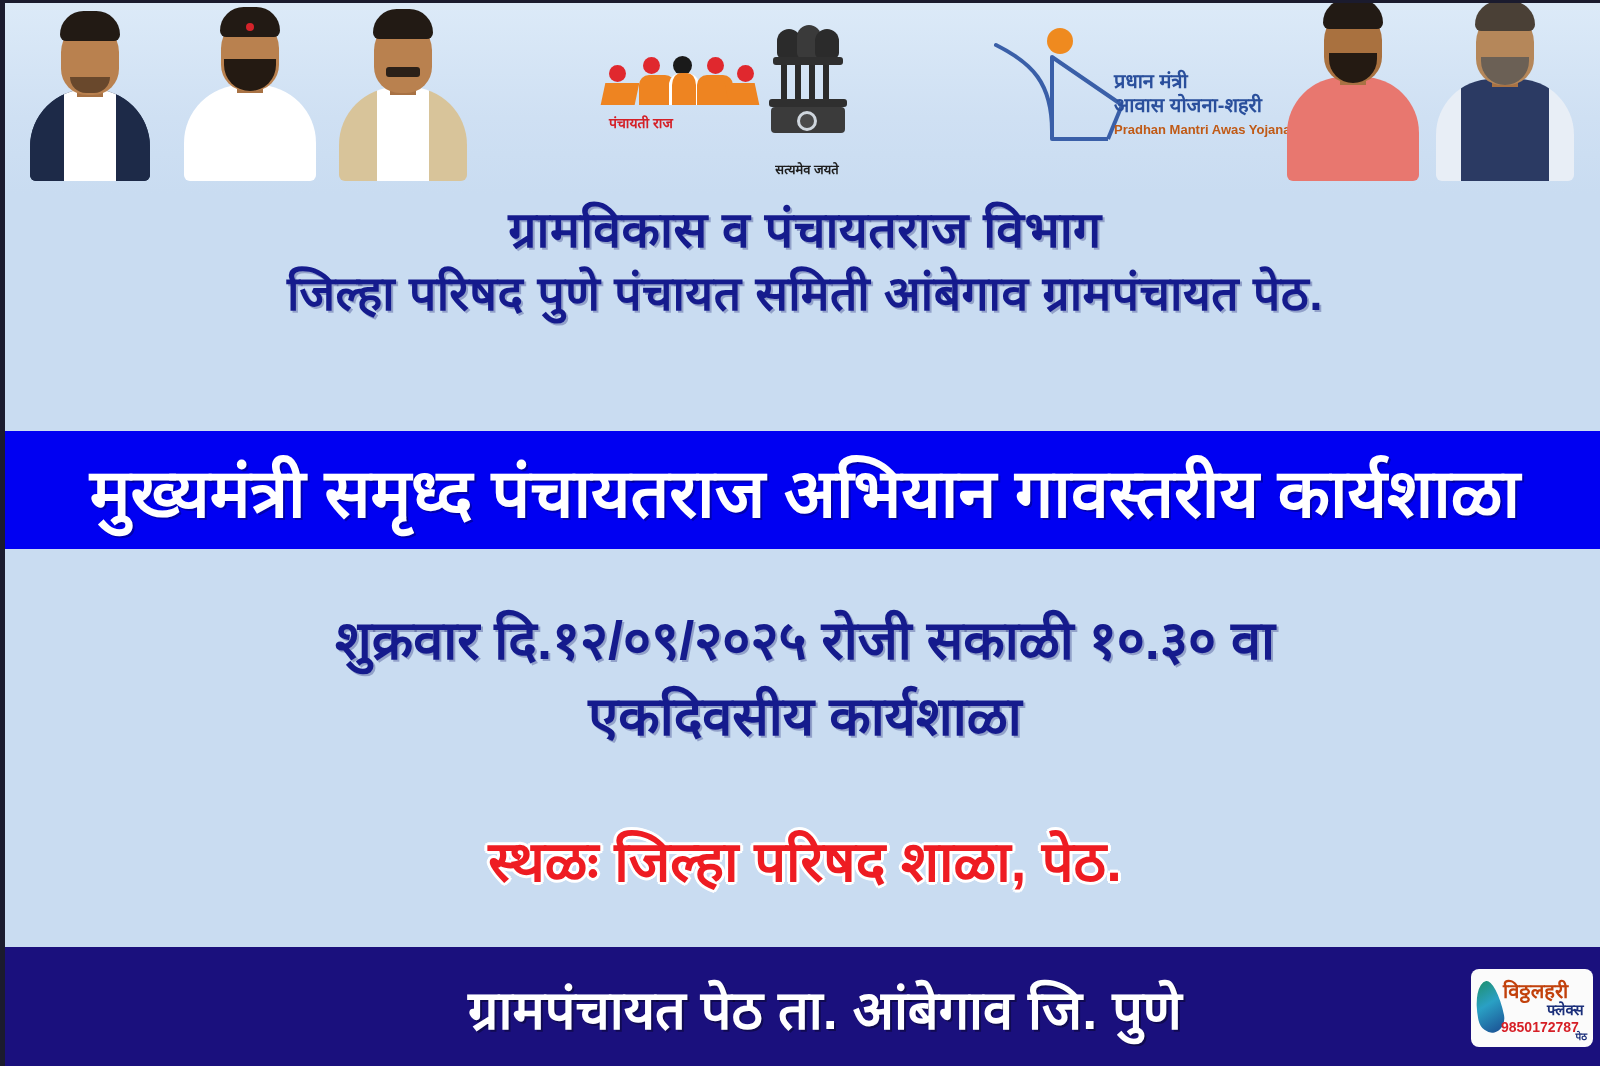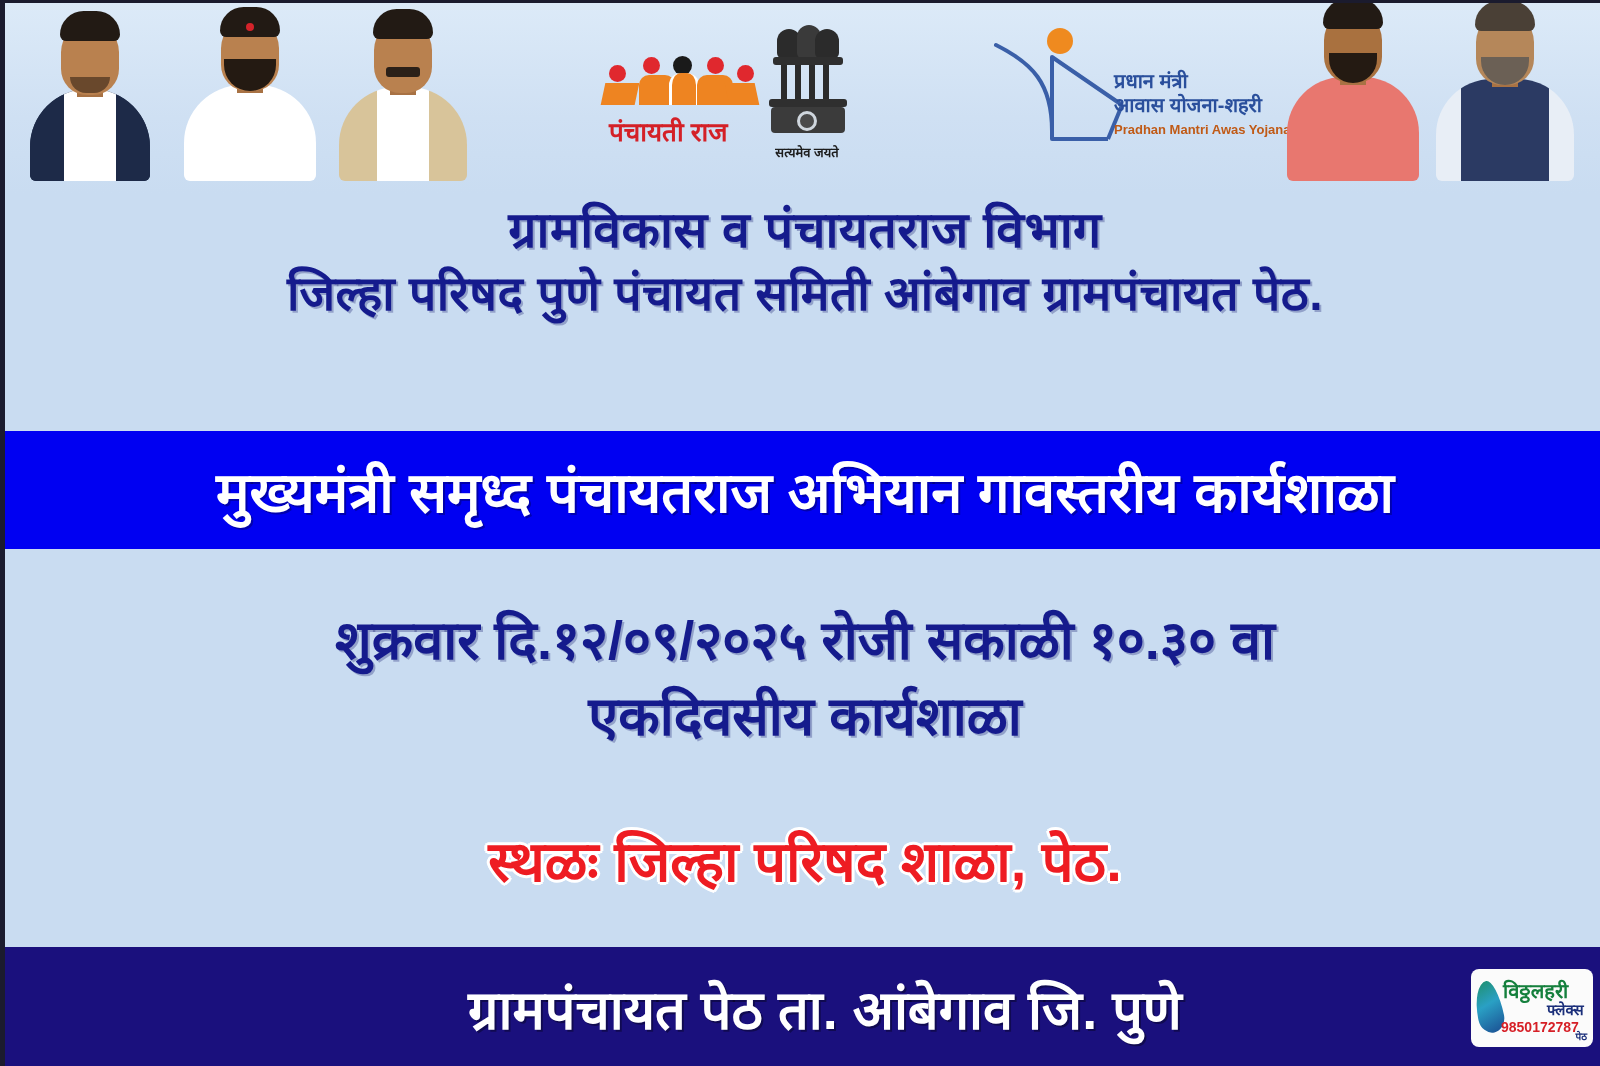--- a/index.html
+++ b/index.html
@@ -164,21 +164,21 @@
     position: absolute;
     left: 0; top: 428px;
     width: 1600px; height: 118px;
     background: #0000f2;
     display: flex;
     align-items: center;
     justify-content: center;
   }
   .blue-banner-text {
     color: #ffffff;
-    font-size: 56px;
+    font-size: 68px;
     font-weight: 700;
     white-space: nowrap;
     text-shadow: 2px 2px 0 rgba(0,0,90,.45);
   }
 
   
   .date-block {
     position: absolute;
     left: 0; top: 600px;
     width: 1600px;
@@ -242,21 +242,21 @@
     position: absolute;
     left: 5px; top: 12px;
     width: 26px; height: 52px;
     background: linear-gradient(160deg,#1f8f6a 0%, #2aa0c4 45%, #1b4f93 100%);
     border-radius: 60% 40% 50% 50% / 70% 70% 30% 30%;
     transform: rotate(-12deg);
   }
   .flex-name {
     position: absolute;
     left: 32px; top: 8px;
-    color: #15803d;
+    color: #c2410c;
     font-size: 20px;
     font-weight: 700;
     white-space: nowrap;
   }
   .flex-sub {
     position: absolute;
     left: 76px; top: 30px;
     color: #1b2f7a;
     font-size: 15px;
     font-weight: 700;
@@ -319,38 +319,38 @@
         <div class="pr-head" style="left:40px;top:2px;width:17px;height:17px;background:#e0282e;"></div>
         <div class="pr-head" style="left:70px;top:1px;width:19px;height:19px;background:#1a1a1a;"></div>
         <div class="pr-head" style="left:104px;top:2px;width:17px;height:17px;background:#e0282e;"></div>
         <div class="pr-head" style="left:134px;top:10px;width:17px;height:17px;background:#e0282e;"></div>
         <div class="pr-body" style="left:0;top:28px;width:34px;height:22px;transform:skewX(-12deg);"></div>
         <div class="pr-body" style="left:36px;top:20px;width:36px;height:30px;border-radius:10px 10px 0 0;"></div>
         <div class="pr-body" style="left:66px;top:18px;width:30px;height:32px;border-radius:12px 12px 0 0;border-left:3px solid #fff;border-right:3px solid #fff;box-sizing:border-box;"></div>
         <div class="pr-body" style="left:94px;top:20px;width:36px;height:30px;border-radius:10px 10px 0 0;"></div>
         <div class="pr-body" style="left:124px;top:28px;width:30px;height:22px;transform:skewX(12deg);"></div>
       </div>
-      <div style="position:absolute;left:6px;top:58px;color:#d42027;font-size:26px;font-weight:700;white-space:nowrap;">पंचायती राज</div>
+      <div style="position:absolute;left:6px;top:58px;color:#d42027;font-size:14px;font-weight:700;white-space:nowrap;">पंचायती राज</div>
     </div>
 
     <div style="position:absolute;left:754px;top:22px;width:96px;height:142px;">
       <div style="position:absolute;left:0;top:0;width:96px;height:116px;">
         <div style="position:absolute;left:18px;top:4px;width:24px;height:30px;background:#2b2b2b;border-radius:12px 12px 6px 6px;"></div>
         <div style="position:absolute;left:38px;top:0px;width:24px;height:34px;background:#3a3a3a;border-radius:12px 12px 6px 6px;"></div>
         <div style="position:absolute;left:56px;top:4px;width:24px;height:30px;background:#2b2b2b;border-radius:12px 12px 6px 6px;"></div>
         <div style="position:absolute;left:14px;top:32px;width:70px;height:8px;background:#2f2f2f;border-radius:3px;"></div>
         <div class="emblem-col" style="left:22px;top:40px;width:6px;height:34px;"></div>
         <div class="emblem-col" style="left:36px;top:40px;width:6px;height:34px;"></div>
         <div class="emblem-col" style="left:50px;top:40px;width:6px;height:34px;"></div>
         <div class="emblem-col" style="left:64px;top:40px;width:6px;height:34px;"></div>
         <div style="position:absolute;left:10px;top:74px;width:78px;height:8px;background:#2f2f2f;border-radius:3px;"></div>
         <div style="position:absolute;left:12px;top:82px;width:74px;height:26px;background:#3b3b3b;border-radius:4px;"></div>
         <div style="position:absolute;left:38px;top:86px;width:20px;height:20px;border-radius:50%;border:3px solid #cfd6dd;box-sizing:border-box;background:#4a4a4a;"></div>
       </div>
-      <div class="logo-caption" style="left:0;top:118px;width:96px;font-size:13px;">सत्यमेव जयते</div>
+      <div class="logo-caption" style="left:0;top:135px;width:96px;font-size:13px;">सत्यमेव जयते</div>
     </div>
 
 
     <div style="position:absolute;left:985px;top:24px;width:230px;height:140px;">
       <svg width="140" height="130" viewBox="0 0 140 130" style="position:absolute;left:0;top:0;">
         <path d="M6 18 C 42 36, 62 56, 62 104 L 62 112" stroke="#3a5fa8" stroke-width="4" fill="none" stroke-linecap="round"></path>
         <path d="M62 112 L62 30 L132 78" stroke="#3a5fa8" stroke-width="4" fill="none" stroke-linejoin="round"></path>
         <path d="M62 112 L118 112" stroke="#3a5fa8" stroke-width="4" fill="none"></path>
         <path d="M118 112 L132 78" stroke="#3a5fa8" stroke-width="4" fill="none"></path>
         <circle cx="70" cy="14" r="13" fill="#ef8a1f"></circle>

